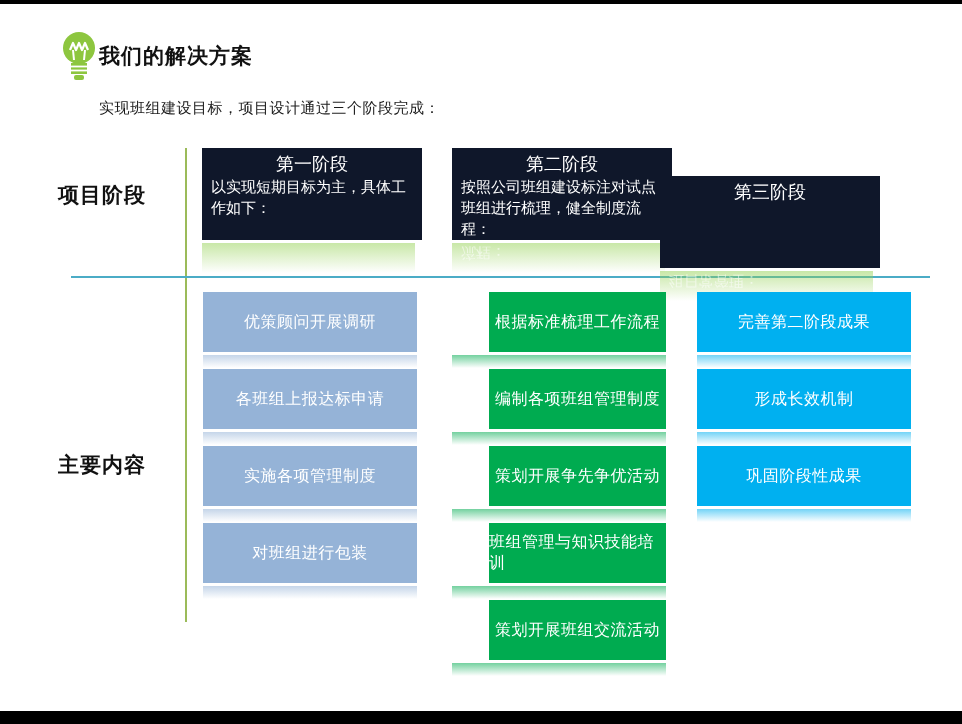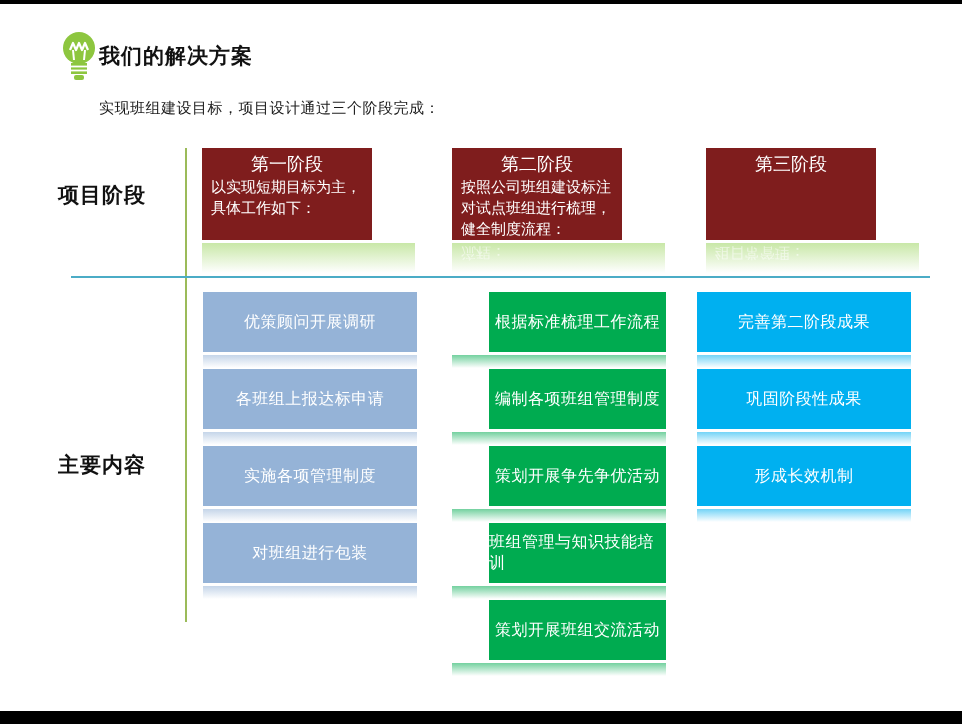--- a/index.html
+++ b/index.html
@@ -30,36 +30,36 @@
   }
   .row-label.phases{top:181px;}
   .row-label.content{top:451px;}
 
   
   .vline{position:absolute;left:185px;top:148px;width:2px;height:474px;background:#9BBB59;}
   .hline{position:absolute;left:71px;top:276px;width:859px;height:2px;background:#4BACC6;}
 
   
   .phase{
-    position:absolute;top:148px;width:170px;height:92px;
-    background:#7f1d1d;color:#fff;box-sizing:border-box;
+    position:absolute;top:148px;width:220px;height:92px;
+    background:#0f172a;color:#fff;box-sizing:border-box;
     padding:4px 9px 0 9px;
   }
   .phase .phase-title{font-size:18px;text-align:center;line-height:24px;}
   .phase .phase-body{font-size:15px;line-height:21px;text-align:left;}
   .phase-ref{
     position:absolute;top:243px;width:213px;height:30px;overflow:hidden;
     background:linear-gradient(to bottom, rgba(146,208,80,0.50), rgba(146,208,80,0));
     box-sizing:border-box;padding:0 9px;
   }
   .phase-ref span{
     display:block;transform:scaleY(-1);
     font-size:15px;line-height:20px;color:rgba(255,255,255,0.55);
   }
-  .px1{left:202px;} .px2{left:452px;} .px3{left:706px;}
+  .px1{left:202px;} .px2{left:452px;} .px3{left:660px;margin-top:28px;}
 
   
   .col{
     position:absolute;top:292px;width:214px;
     display:flex;flex-direction:column;gap:17px;
   }
   .c1{left:203px;border-radius:14px;} .c2{left:452px;} .c3{left:697px;}
   .cell{position:relative;height:60px;flex:0 0 60px;}
   .face{
     position:absolute;inset:0;color:#fff;font-size:16px;
@@ -156,18 +156,18 @@
   <div class="cell">
       <div class="face">策划开展班组交流活动</div>
     </div>
 </div>
 
 <div class="col c3">
   <div class="cell">
       <div class="face">完善第二阶段成果</div>
     </div>
   <div class="cell">
-      <div class="face">巩固阶段性成果</div>
+      <div class="face">形成长效机制</div>
     </div>
   <div class="cell">
-      <div class="face">形成长效机制</div>
+      <div class="face">巩固阶段性成果</div>
     </div>
 </div>
 
 </body></html>

